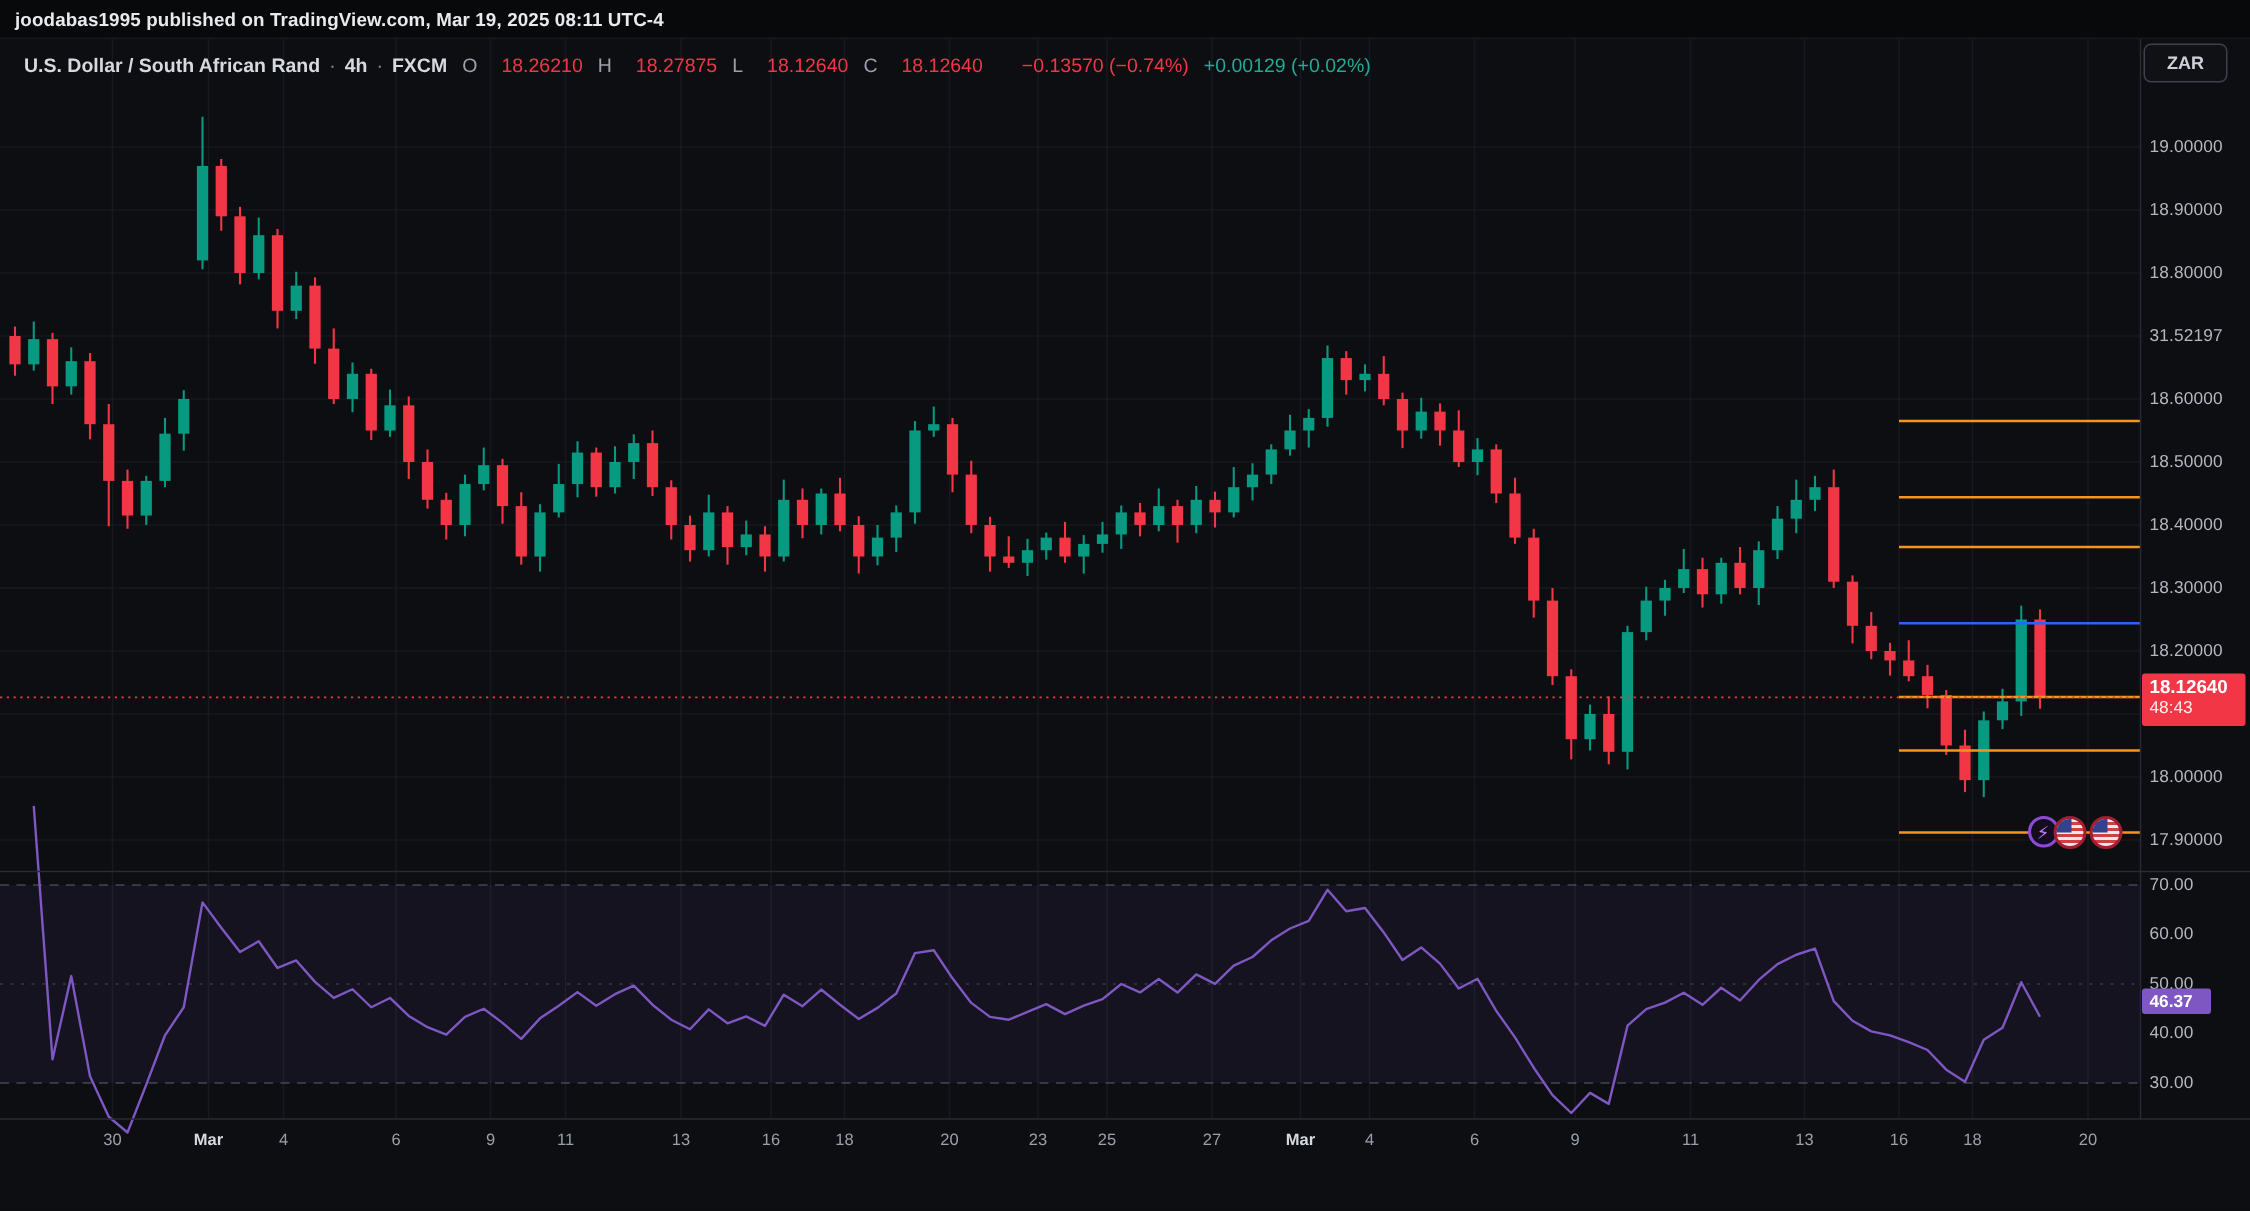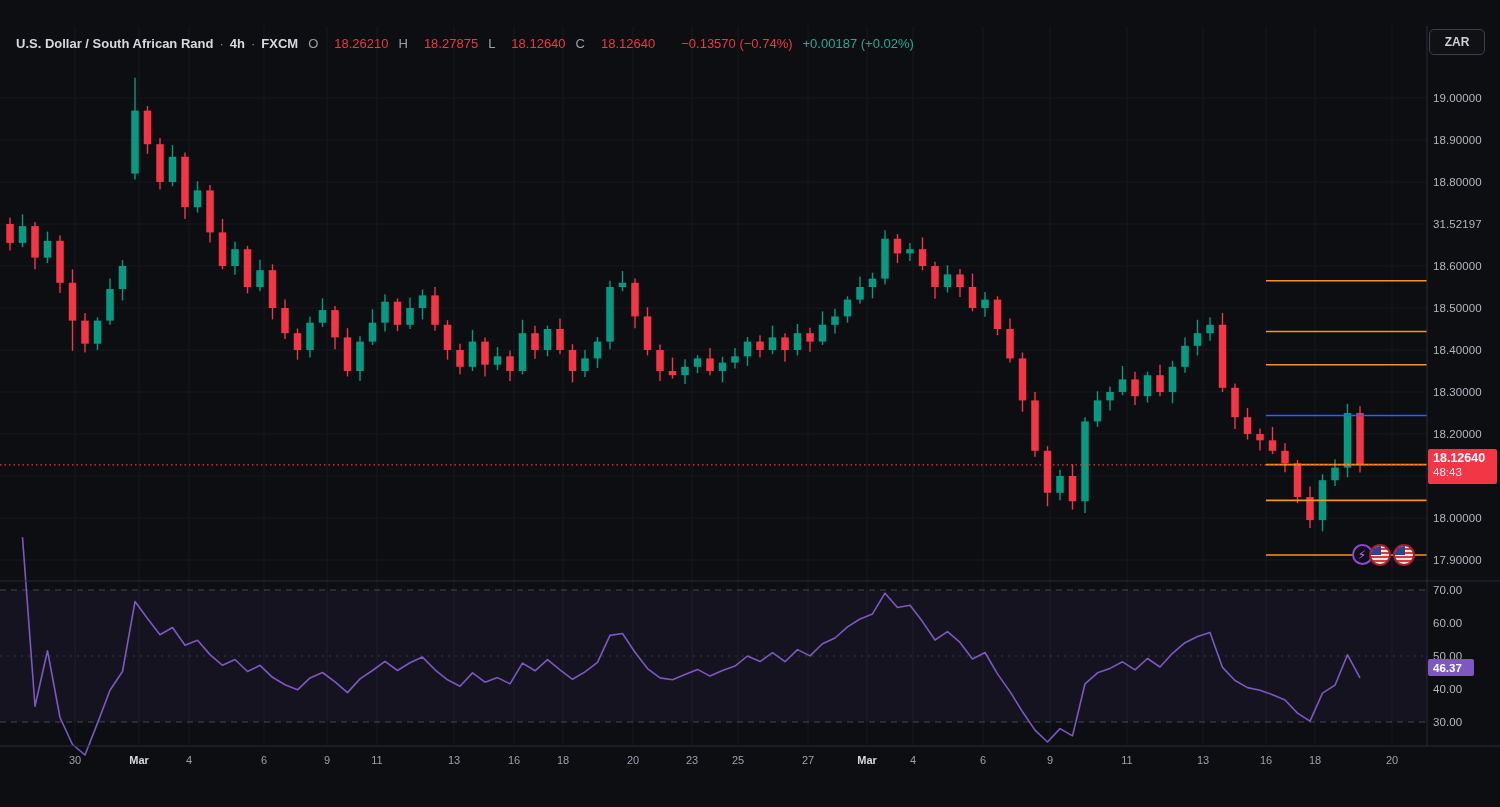--- a/index.html
+++ b/index.html
@@ -339,37 +339,40 @@
         <line x1="1266" y1="500.35999999999933" x2="1427" y2="500.35999999999933" stroke="#f7941e" stroke-width="1.6"></line>
         <line x1="1266" y1="554.9600000000004" x2="1427" y2="554.9600000000004" stroke="#f7941e" stroke-width="1.6"></line>
       </g>
       <line x1="0" y1="464.91199999999986" x2="1427" y2="464.91199999999986" stroke="#f23645" stroke-width="1.2" stroke-dasharray="1.5 3"></line>
       <polyline points="22.5,537.2 35,706.2 47.5,650.7 60,717.5 72.5,744.5 85,755.0 97.5,723.1 110,690.2 122.5,671.5 135,601.6 147.5,618.5 160,634.7 172.5,627.5 185,645.3 197.5,640.3 210,654.6 222.5,665.3 235,659.5 247.5,671.5 260,665.3 272.5,677.3 285,684.8 297.5,689.8 310,677.9 322.5,672.5 335,681.9 347.5,692.6 360,678.9 372.5,670.5 385,661.4 397.5,670.5 410,662.8 422.5,657.1 435,669.8 447.5,679.8 460,686.2 472.5,672.9 485,682.2 497.5,677.6 510,683.9 522.5,663.1 535,670.8 547.5,659.7 560,669.8 572.5,679.3 585,671.9 597.5,662.3 610,635.4 622.5,633.5 635,652.2 647.5,668.6 660,677.9 672.5,679.8 685,674.6 697.5,669.4 710,676.1 722.5,670.4 735,666.1 747.5,656.0 760,661.6 772.5,652.7 785,661.7 797.5,649.6 810,655.9 822.5,643.8 835,638.0 847.5,626.9 860,619.0 872.5,613.9 885,593.2 897.5,607.5 910,605.3 922.5,621.6 935,640.0 947.5,631.6 960,642.4 972.5,659.0 985,652.5 997.5,673.9 1010,691.6 1022.5,711.8 1035,730.1 1047.5,742.0 1060,728.6 1072.5,735.9 1085,683.8 1097.5,672.8 1110,668.4 1122.5,661.8 1135,669.9 1147.5,658.5 1160,667.0 1172.5,653.3 1185,642.7 1197.5,636.5 1210,632.4 1222.5,667.4 1235,680.5 1247.5,687.6 1260,690.2 1272.5,694.7 1285,700.0 1297.5,713.1 1310,721.2 1322.5,693.2 1335,685.2 1347.5,654.8 1360,677.8" fill="none" stroke="#7e57c2" stroke-width="1.6" stroke-linejoin="round"></polyline>
       <line x1="0" y1="581" x2="1500" y2="581" stroke="#272b35" stroke-width="1"></line>
       <line x1="0" y1="746" x2="1500" y2="746" stroke="#272b35" stroke-width="1"></line>
       <line x1="1427" y1="26" x2="1427" y2="746" stroke="#272b35" stroke-width="1"></line>
     </svg>
 
+  <div id="topbar">
+    <span class="t">joodabas1995 published on TradingView.com, Mar 19, 2025 08:11 UTC-4</span>
+  </div>
 
   <div id="symbar">
     <span class="sym">U.S. Dollar / South African Rand</span>
     <span class="sep">·</span>
     <span class="meta">4h</span>
     <span class="sep">·</span>
     <span class="meta">FXCM</span>
     <span class="lab">O</span>
       <span class="red">18.26210</span>
     <span class="lab">H</span>
       <span class="red">18.27875</span>
     <span class="lab">L</span>
       <span class="red">18.12640</span>
     <span class="lab">C</span>
       <span class="red">18.12640</span>
     <span class="red chg">−0.13570 (−0.74%)</span>
-    <span class="grn chg">+0.00187 (+0.02%)</span>
+    <span class="grn chg">+0.00129 (+0.02%)</span>
   </div>
 
   <div id="cur-btn">ZAR</div>
 
   <div id="price-axis">
       <div class="pax-label" style="top: 98px;">19.00000</div>
       <div class="pax-label" style="top: 140px;">18.90000</div>
       <div class="pax-label" style="top: 182px;">18.80000</div>
       <div class="pax-label" style="top: 224px;">31.52197</div>
       <div class="pax-label" style="top: 266px;">18.60000</div>

